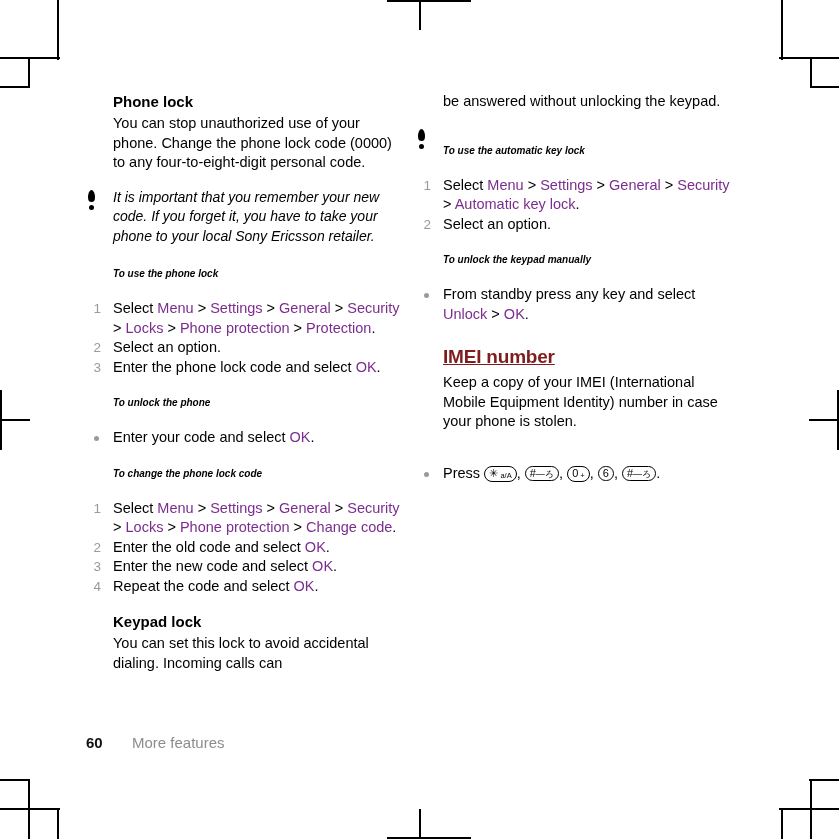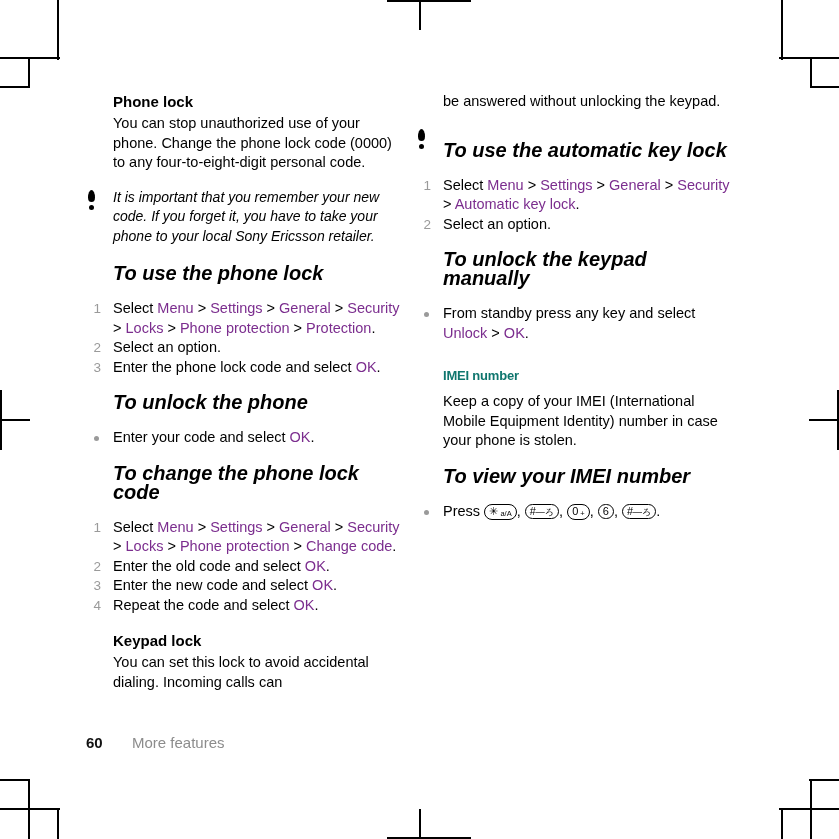--- a/index.html
+++ b/index.html
@@ -34,29 +34,30 @@
 
   
   .h2 {
     font-size: 15px;
     font-weight: bold;
     line-height: 19px;
     margin: 0 0 3px 0;
     color: #000;
   }
   .h1 {
-    font-size: 13px;
+    font-size: 19px;
     font-weight: bold;
     line-height: 24px;
     margin: 0 0 4px 0;
-    color: #0f766e;
+    color: #7f1d1d;
     letter-spacing: -0.2px;
+    text-decoration: underline;
   }
   .h3 {
-    font-size: 20px;
+    font-size: 10px;
     font-weight: bold;
     font-style: italic;
     line-height: 19px;
     margin: 0 0 2px 0;
     color: #000;
   }
   p.body {
     font-size: 14.5px;
     line-height: 19.5px;
     margin: 0 0 2px 0;
@@ -286,21 +287,20 @@
         <li><span>From standby press any key and select </span><span class="ui">Unlock</span><span> &gt; </span><span class="ui">OK</span><span>.</span></li>
       </ul>
 
     <div class="sp-lg"></div>
 
     <h1 class="h1">IMEI number</h1>
     <p class="body">Keep a copy of your IMEI (International Mobile Equipment Identity) number in case your phone is stolen.</p>
 
     <div class="sp"></div>
 
-    <h3 class="h3">To view your IMEI number</h3>
     <ul class="steps">
       <li>
         <span>Press </span><span id="keyseq"><span class="keycap"><span class="big">✳</span><span class="sm"> a/A</span></span><span>, </span><span class="keycap"><span class="big">#</span><span class="jp">―ろ</span></span><span>, </span><span class="keycap"><span class="big">0</span><span class="sm"> +</span></span><span>, </span><span class="keycap"><span class="big">6</span></span><span>, </span><span class="keycap"><span class="big">#</span><span class="jp">―ろ</span></span></span><span>.</span>
       </li>
     </ul>
   </div>
 
   <div class="footer">
     <span class="pageno">60</span><span class="secname">More features</span>
   </div>

